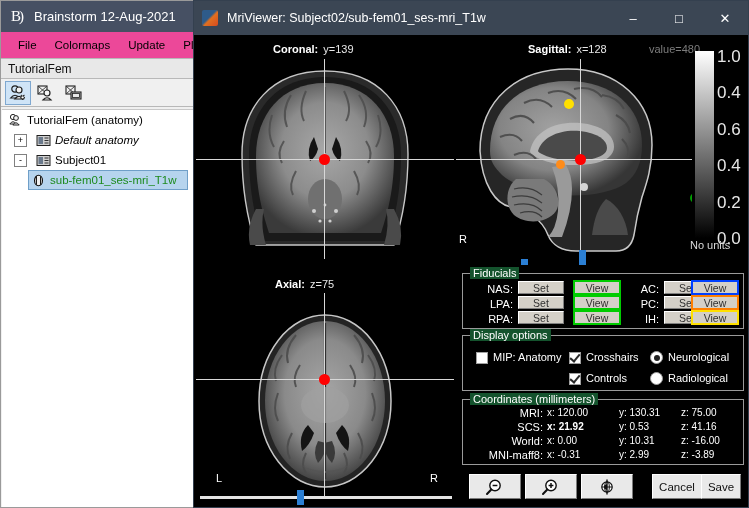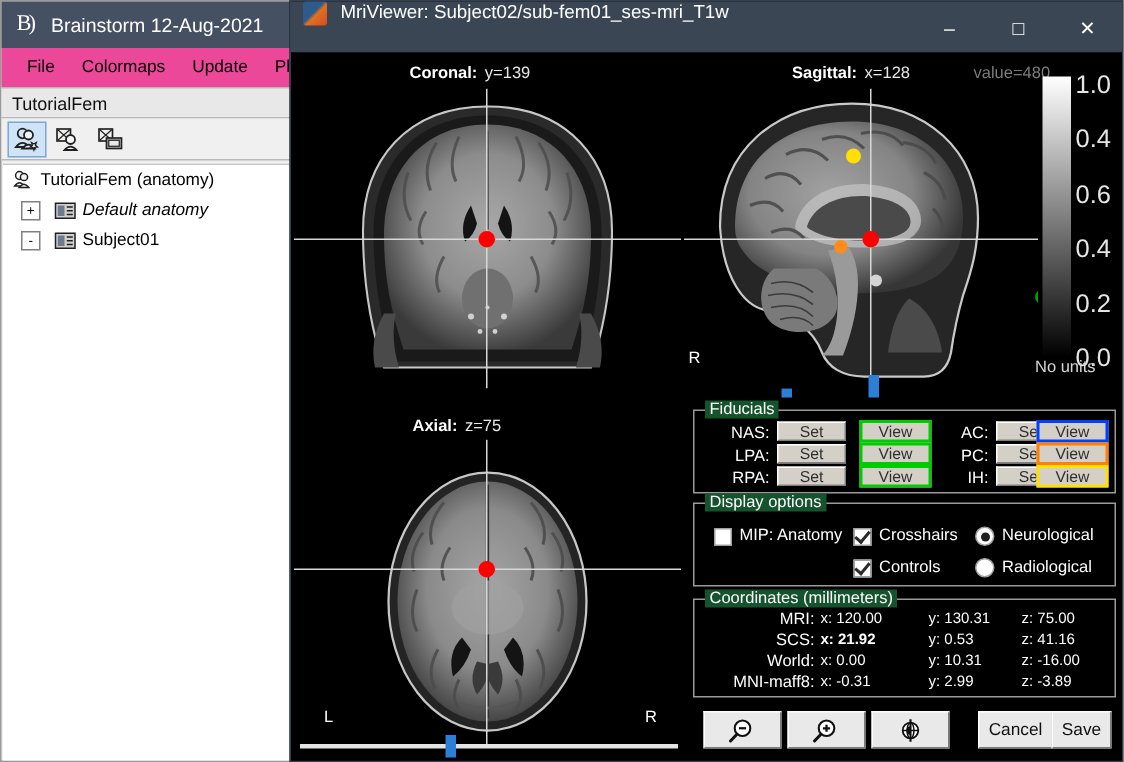--- a/index.html
+++ b/index.html
@@ -139,21 +139,21 @@
     position: absolute;
     left: 193px; top: 0;
     width: 556px; height: 508px;
     background: #000000;
     border: 1px solid #34404f;
     box-sizing: border-box;
   }
   #mri-titlebar {
     height: 34px;
     background: #3b4654;
-    display: flex; align-items: flex-start;
+    display: flex; align-items: center;
     box-sizing: border-box;
     padding-left: 8px;
   }
   #mri-appicon {
     width: 16px; height: 16px;
     background: linear-gradient(135deg,#2e5b8a 0%, #2e5b8a 45%, #e07020 55%, #d84a1e 100%);
     border-radius: 2px;
     flex: 0 0 auto;
   }
   #mri-title {
@@ -450,20 +450,29 @@
         <span class="tree-icon">
           <svg width="15" height="13" viewBox="0 0 15 13">
             <rect x="1" y="1.5" width="13" height="10" fill="#cfcfcf" stroke="#202020" stroke-width="1"></rect>
             <rect x="2.5" y="3" width="4.5" height="7" fill="#6b7a8c"></rect>
             <path d="M8.5 4 h4 M8.5 6.5 h4 M8.5 9 h4" stroke="#202020" stroke-width="0.9"></path>
           </svg>
         </span>
         <span class="tree-label">Subject01</span>
       </div>
 
+      <div class="tree-row selected">
+        <span class="tree-icon">
+          <svg width="15" height="13" viewBox="0 0 15 13">
+            <ellipse cx="7.5" cy="6.5" rx="4" ry="5.2" fill="#efefef" stroke="#101010" stroke-width="1.1"></ellipse>
+            <path d="M5.4 2.2 v8.6 M9.6 2.2 v8.6" stroke="#101010" stroke-width="1.1"></path>
+          </svg>
+        </span>
+        <span class="tree-label">sub-fem01_ses-mri_T1w</span>
+      </div>
     </div>
   </div>
 
   <div id="mri-window">
 
     <div id="mri-titlebar">
       <div id="mri-appicon"></div>
       <div id="mri-title">MriViewer: Subject02/sub-fem01_ses-mri_T1w</div>
       <div id="mri-winbtns">
         <div class="winbtn">–</div>

